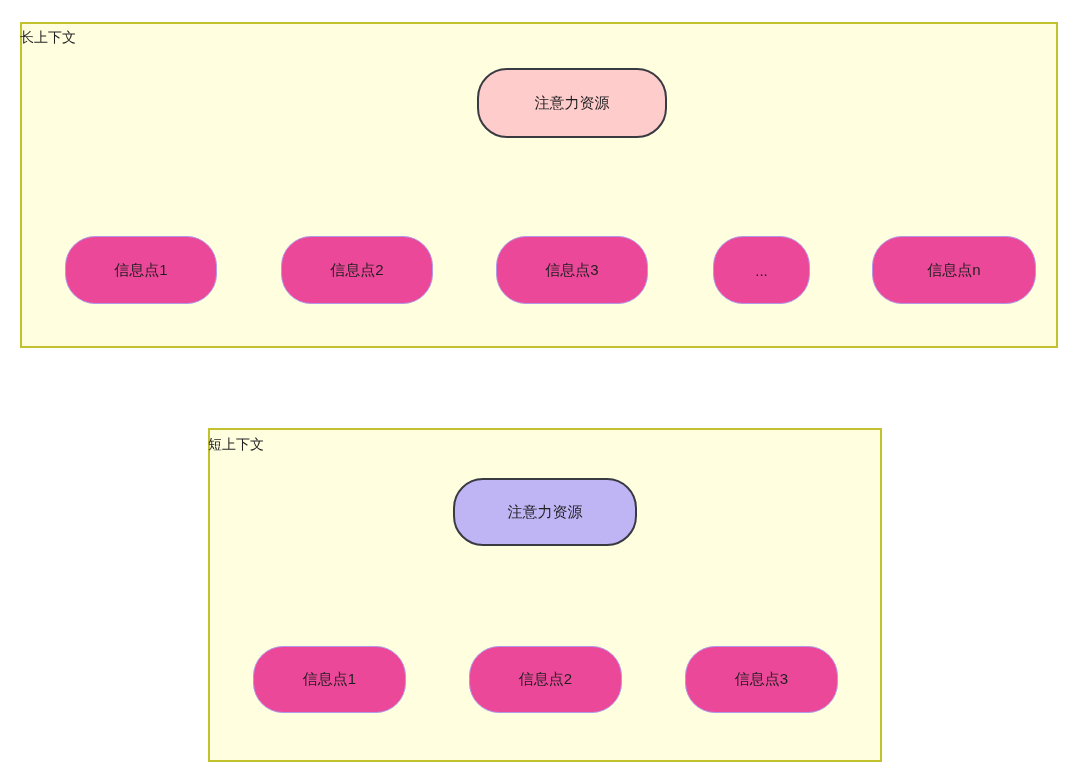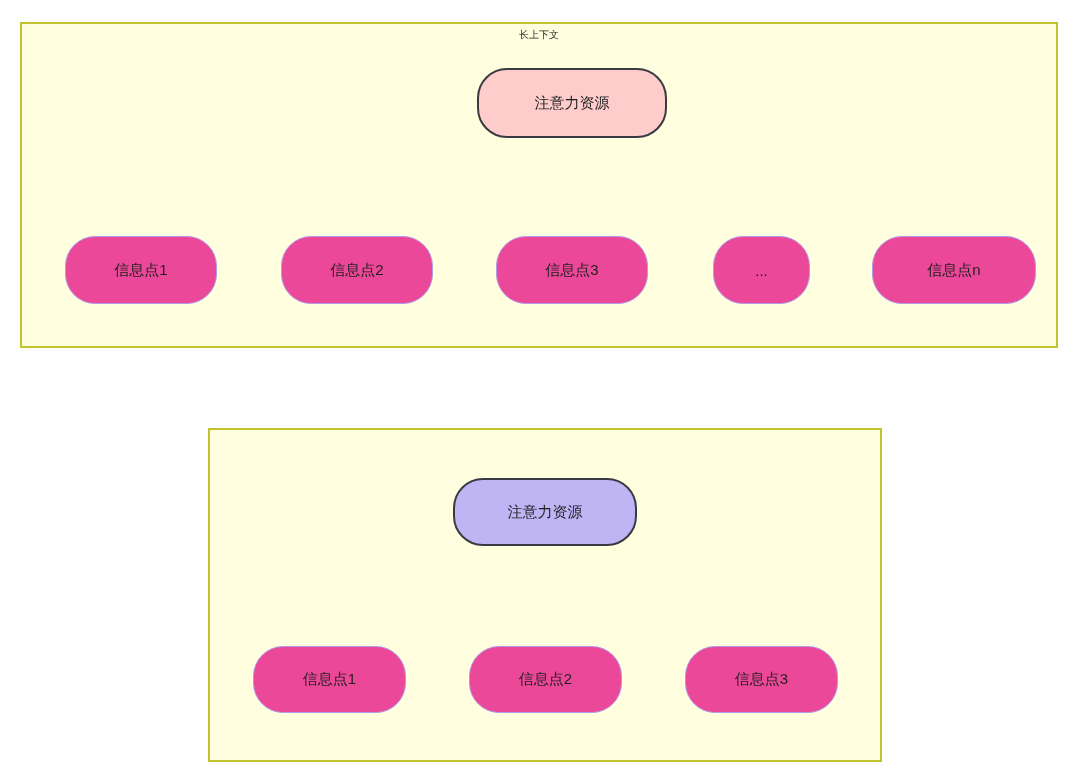--- a/index.html
+++ b/index.html
@@ -22,22 +22,21 @@
     height: 774px;
   }
   .group-box {
     position: absolute;
     background: #FFFFE0;
     border: 2px solid #C2C22E;
     box-sizing: border-box;
   }
   .group-title {
     position: absolute;
-    text-align: center;
-    font-size: 10px;
+    font-size: 14px;
     color: #1f1f1f;
     white-space: nowrap;
     line-height: 1;
   }
   .node {
     position: absolute;
     box-sizing: border-box;
     display: flex;
     align-items: center;
     justify-content: center;
@@ -100,20 +99,21 @@
 
   <div class="node node-attention-long" style="left:477px; top:68px; width:190px; height:70px;">注意力资源</div>
 
   <div class="node node-info" style="left:65px; top:236px; width:152px; height:68px;">信息点1</div>
   <div class="node node-info" style="left:281px; top:236px; width:152px; height:68px;">信息点2</div>
   <div class="node node-info" style="left:496px; top:236px; width:152px; height:68px;">信息点3</div>
   <div class="node node-info" style="left:713px; top:236px; width:97px; height:68px;">...</div>
   <div class="node node-info" style="left:872px; top:236px; width:164px; height:68px;">信息点n</div>
 
   <div class="group-box" style="left:208px; top:428px; width:674px; height:334px;"></div>
+  <div class="group-title" style="left:208px; top:437px; width:674px;">短上下文</div>
 
   <div class="node node-attention-short" style="left:453px; top:478px; width:184px; height:68px;">注意力资源</div>
 
   <div class="node node-info" style="left:253px; top:646px; width:153px; height:67px;">信息点1</div>
   <div class="node node-info" style="left:469px; top:646px; width:153px; height:67px;">信息点2</div>
   <div class="node node-info" style="left:685px; top:646px; width:153px; height:67px;">信息点3</div>
 
 </div>
 
 </body></html>

